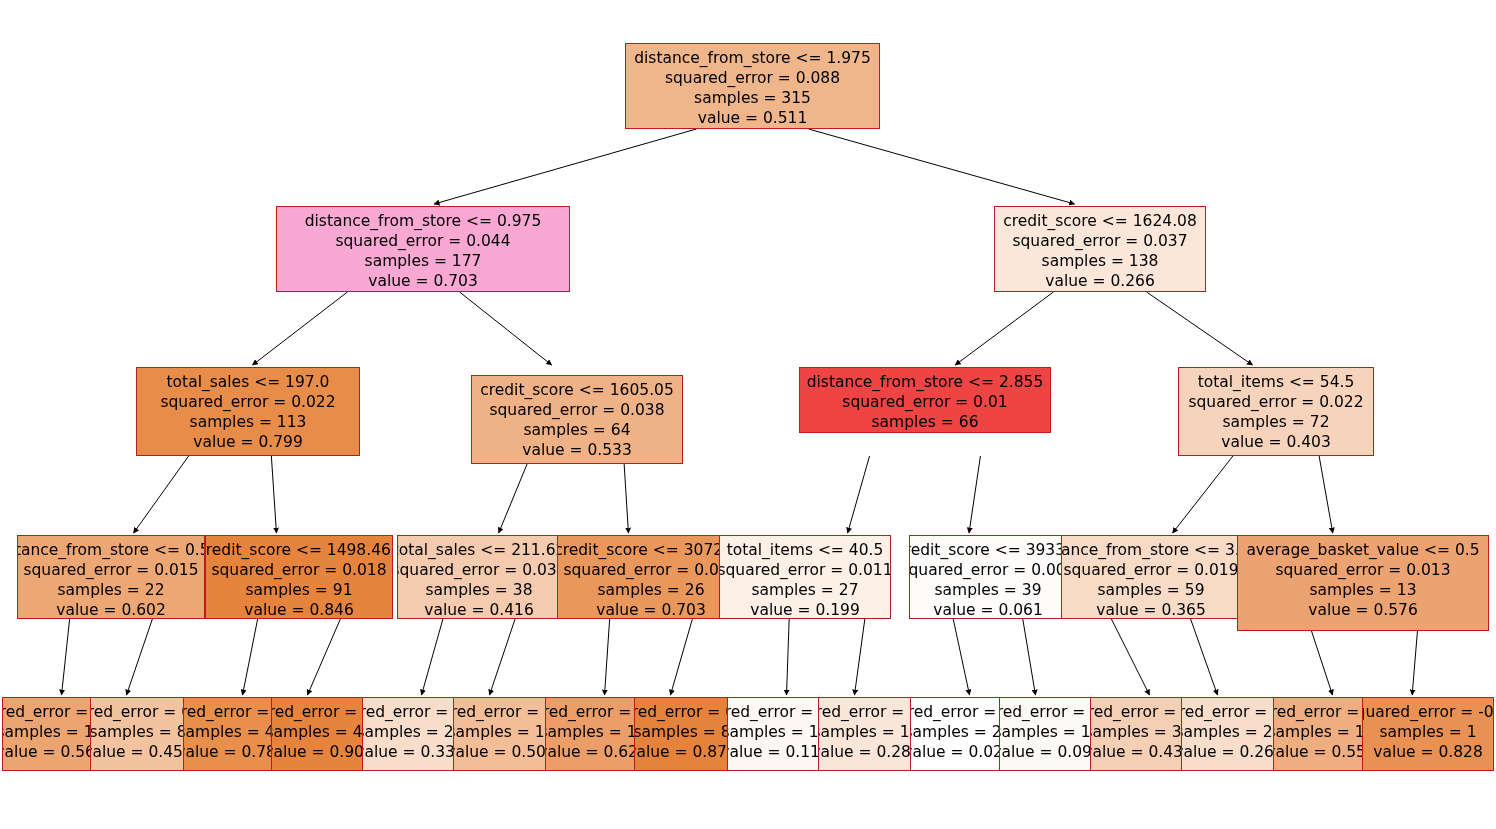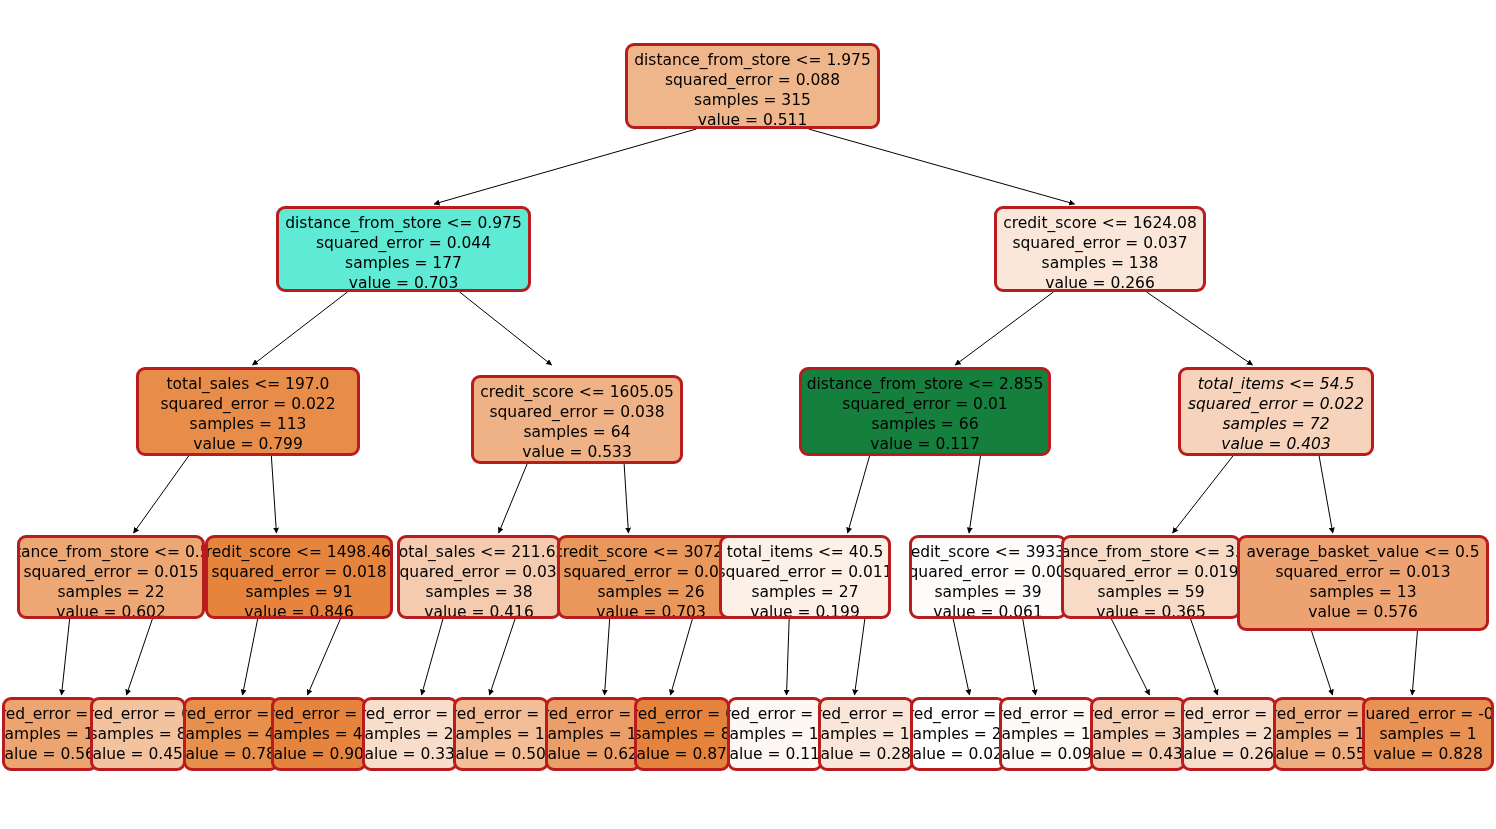--- a/index.html
+++ b/index.html
@@ -1,22 +1,22 @@
 <!DOCTYPE html>
 <html><head>
 <meta charset="utf-8">
 <style>
   html,body{margin:0;padding:0;background:#ffffff;}
   body{width:1496px;height:829px;font-family:"DejaVu Sans",sans-serif;position:relative;overflow:hidden;}
   #tree{position:absolute;left:0;top:0;width:1496px;height:829px;}
   .node{
     position:absolute;
     box-sizing:border-box;
-    border:3px solid #b91c1c;
-    border-radius:9px;
+    border:1px solid #b91c1c;
+    border-radius:0;
     background:#ffffff;
     overflow:hidden;
     text-align:center;
     color:#000000;
     z-index:2;
   }
   .node .ln{
     white-space:pre;
     line-height:20px;
     font-size:15.5px;
@@ -79,21 +79,21 @@
   </svg>
   <div id="node-layer">
       <div class="node" style="left: 625px; top: 43px; width: 255px; height: 86px; background: rgb(240, 182, 139);">
         <div class="inner">
           <span class="ln">distance_from_store &lt;= 1.975</span>
           <span class="ln">squared_error = 0.088</span>
           <span class="ln">samples = 315</span>
           <span class="ln">value = 0.511</span>
         </div>
       </div>
-      <div class="node" style="left: 276px; top: 206px; width: 255px; height: 86px; background: #5eead4;">
+      <div class="node" style="left: 276px; top: 206px; width: 294px; height: 86px; background: #f9a8d4;">
         <div class="inner">
           <span class="ln">distance_from_store &lt;= 0.975</span>
           <span class="ln">squared_error = 0.044</span>
           <span class="ln">samples = 177</span>
           <span class="ln">value = 0.703</span>
         </div>
       </div>
       <div class="node" style="left: 994px; top: 206px; width: 212px; height: 86px; background: rgb(250, 231, 218); padding-left: 20px;">
         <div class="inner">
           <span class="ln">credit_score &lt;= 1624.08</span>
@@ -111,29 +111,29 @@
         </div>
       </div>
       <div class="node" style="left: 471px; top: 367px; width: 212px; height: 89px; background: rgb(239, 178, 134); margin-top: 8px;">
         <div class="inner">
           <span class="ln">credit_score &lt;= 1605.05</span>
           <span class="ln">squared_error = 0.038</span>
           <span class="ln">samples = 64</span>
           <span class="ln">value = 0.533</span>
         </div>
       </div>
-      <div class="node" style="left: 799px; top: 367px; width: 252px; height: 89px; background: #15803d;">
+      <div class="node" style="left: 799px; top: 367px; width: 252px; height: 66px; background: #ef4444;">
         <div class="inner">
           <span class="ln">distance_from_store &lt;= 2.855</span>
           <span class="ln">squared_error = 0.01</span>
           <span class="ln">samples = 66</span>
           <span class="ln">value = 0.117</span>
         </div>
       </div>
-      <div class="node" style="left: 1178px; top: 367px; width: 196px; height: 89px; background: rgb(246, 211, 186); font-style: italic;">
+      <div class="node" style="left: 1178px; top: 367px; width: 196px; height: 89px; background: rgb(246, 211, 186);">
         <div class="inner">
           <span class="ln">total_items &lt;= 54.5</span>
           <span class="ln">squared_error = 0.022</span>
           <span class="ln">samples = 72</span>
           <span class="ln">value = 0.403</span>
         </div>
       </div>
       <div class="node" style="left: 17px; top: 535px; width: 188px; height: 84px; background: rgb(237, 167, 117);">
         <div class="inner">
           <span class="ln">distance_from_store &lt;= 0.585</span>

